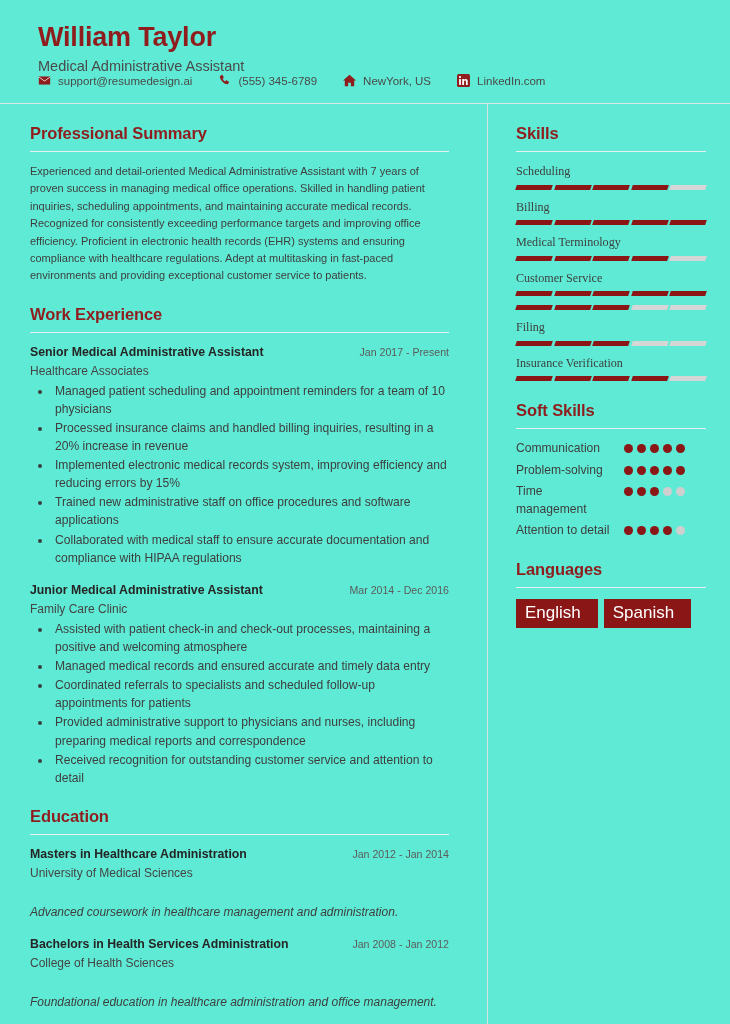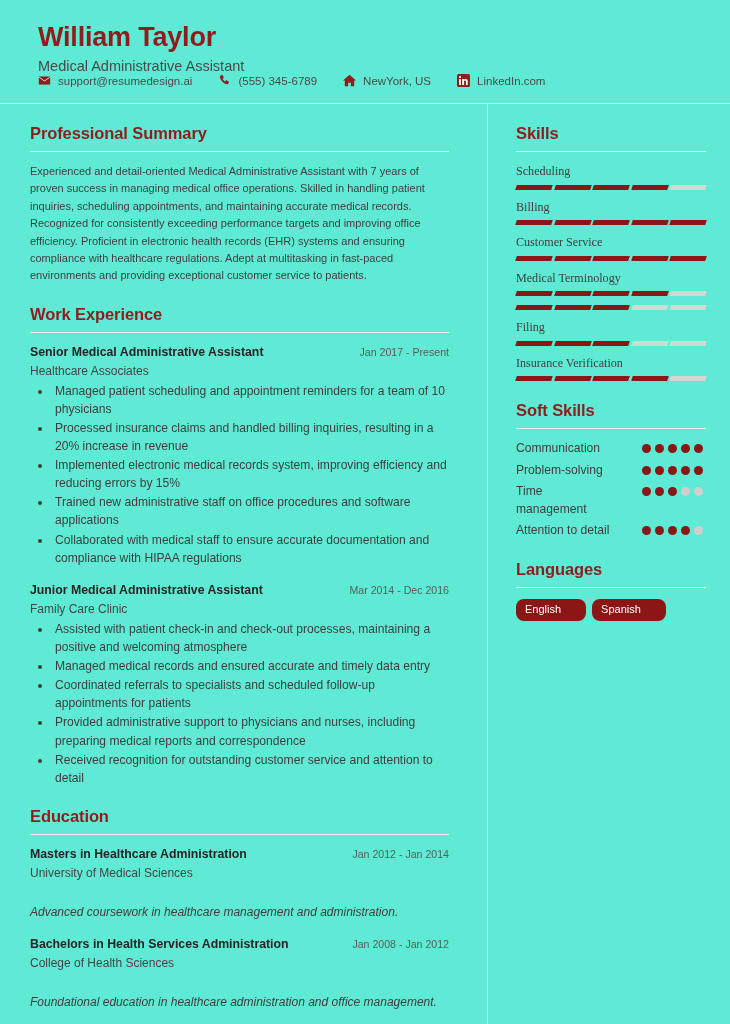--- a/index.html
+++ b/index.html
@@ -165,21 +165,21 @@
     height: 5px;
     background: #d6d6d6;
     transform: skewX(-18deg);
   }
   .skill-seg.on { background: #8a1616; }
 
   
   .soft-row {
     display: flex;
     align-items: flex-start;
-    justify-content: space-between;
+    justify-content: flex-start;
     margin-bottom: 4px;
     gap: 8px;
   }
   .soft-name {
     font-size: 12.1px;
     color: #3e3e3e;
     line-height: 1.45;
     flex: 1 1 auto;
     max-width: 100px;
   }
@@ -202,23 +202,23 @@
 
   
   .lang-wrap {
     display: flex;
     flex-wrap: wrap;
     gap: 6px;
   }
   .lang-tag {
     background: #8a1616;
     color: #ffffff;
-    font-size: 11px;
-    padding: 4px 25px 5px 9px;
-    border-radius: 8px;
+    font-size: 17px;
+    padding: 4px 17px 5px 9px;
+    border-radius: 0;
     line-height: 1.2;
   }
 </style>
 </head>
 <body>
 
 <div class="page">
 
   <div class="header">
     <div class="name">William Taylor</div>
@@ -364,37 +364,37 @@
               <div class="skill-name">Billing</div>
               <div class="skill-bar">
                 <div class="skill-seg on"></div>
                 <div class="skill-seg on"></div>
                 <div class="skill-seg on"></div>
                 <div class="skill-seg on"></div>
                 <div class="skill-seg on"></div>
               </div>
             </div>
             <div class="skill-block">
+              <div class="skill-name">Medical Terminology</div>
+              <div class="skill-bar">
+                <div class="skill-seg on"></div>
+                <div class="skill-seg on"></div>
+                <div class="skill-seg on"></div>
+                <div class="skill-seg on"></div>
+                <div class="skill-seg"></div>
+              </div>
+            </div>
+            <div class="skill-block">
               <div class="skill-name">Customer Service</div>
               <div class="skill-bar">
                 <div class="skill-seg on"></div>
                 <div class="skill-seg on"></div>
                 <div class="skill-seg on"></div>
                 <div class="skill-seg on"></div>
                 <div class="skill-seg on"></div>
-              </div>
-            </div>
-            <div class="skill-block">
-              <div class="skill-name">Medical Terminology</div>
-              <div class="skill-bar">
-                <div class="skill-seg on"></div>
-                <div class="skill-seg on"></div>
-                <div class="skill-seg on"></div>
-                <div class="skill-seg on"></div>
-                <div class="skill-seg"></div>
               </div>
             </div>
             <div class="skill-block">
               <div class="skill-bar">
                 <div class="skill-seg on"></div>
                 <div class="skill-seg on"></div>
                 <div class="skill-seg on"></div>
                 <div class="skill-seg"></div>
                 <div class="skill-seg"></div>
               </div>

